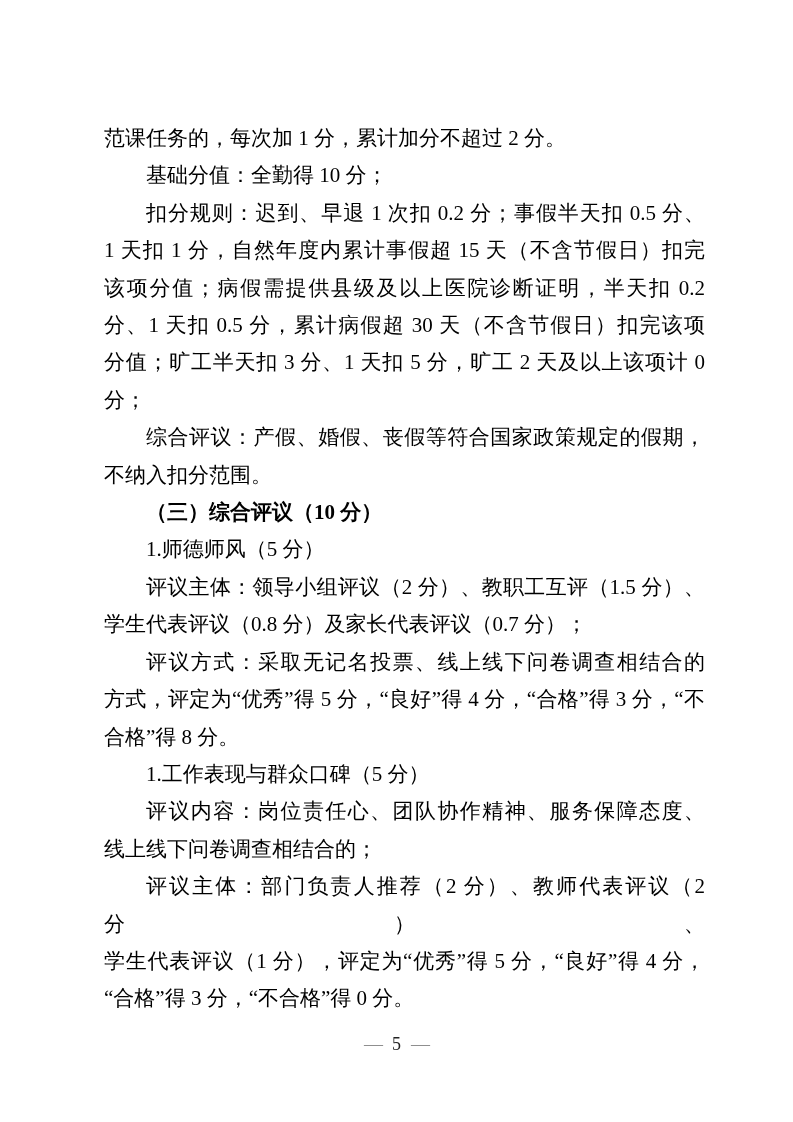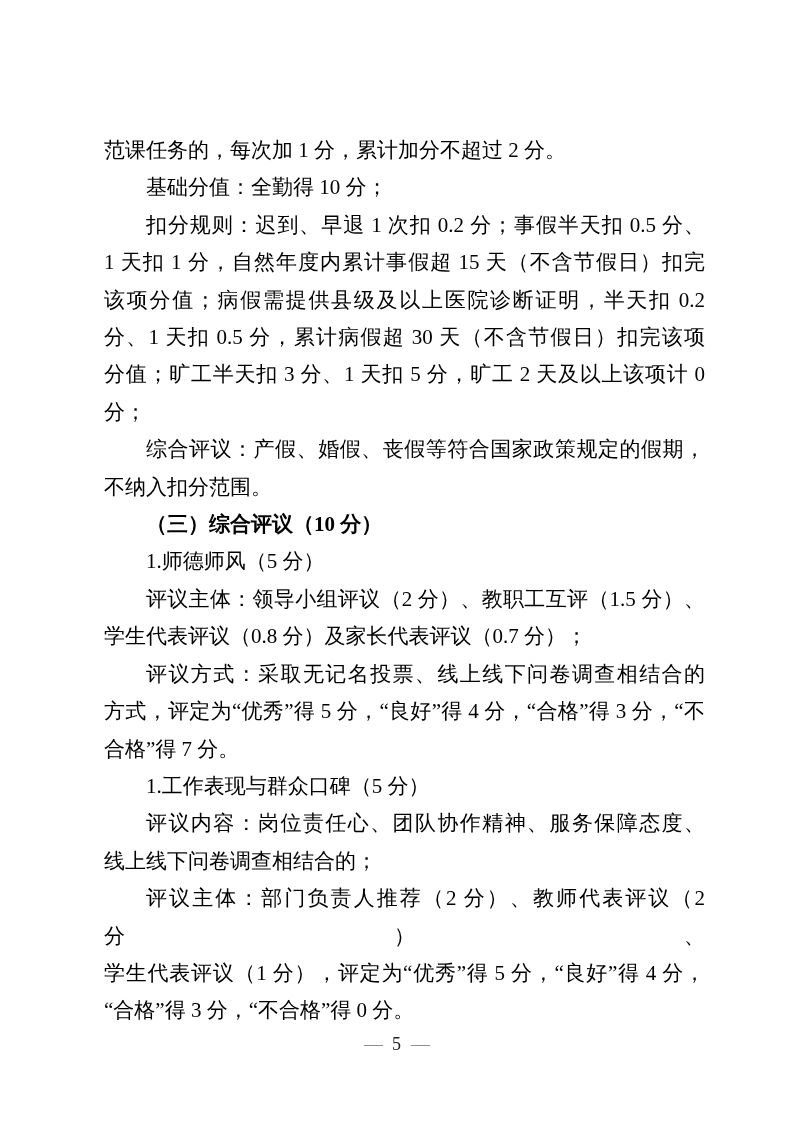--- a/index.html
+++ b/index.html
@@ -18,21 +18,20 @@
     font-family:"Liberation Serif","DejaVu Serif",serif;
     color:var(--text);
   }
   .doc-body{
     position:absolute;
     left:104px;
     top:120px;
     width:601px;
     font-size:21px;
     line-height:37.4px;
-    margin-top:12px;
   }
   .ln{
     min-height:37.4px;
     text-align:left;
     white-space:normal;
   }
   .ind{ text-indent:2em; }
   .b{ font-weight:bold; }
   .j{
     text-align:justify;
@@ -71,21 +70,21 @@
     <div class="ln j">分值；旷工半天扣 3 分、1 天扣 5 分，旷工 2 天及以上该项计 0</div>
     <div class="ln">分；</div>
     <div class="ln ind j">综合评议：产假、婚假、丧假等符合国家政策规定的假期，</div>
     <div class="ln">不纳入扣分范围。</div>
     <div class="ln ind b">（三）综合评议（10 分）</div>
     <div class="ln ind">1.师德师风（5 分）</div>
     <div class="ln ind j">评议主体：领导小组评议（2 分）、教职工互评（1.5 分）、</div>
     <div class="ln">学生代表评议（0.8 分）及家长代表评议（0.7 分）；</div>
     <div class="ln ind j">评议方式：采取无记名投票、线上线下问卷调查相结合的</div>
     <div class="ln j">方式，评定为“优秀”得 5 分，“良好”得 4 分，“合格”得 3 分，“不</div>
-    <div class="ln">合格”得 7 分。</div>
+    <div class="ln">合格”得 8 分。</div>
     <div class="ln ind">1.工作表现与群众口碑（5 分）</div>
     <div class="ln ind j">评议内容：岗位责任心、团队协作精神、服务保障态度、</div>
     <div class="ln">线上线下问卷调查相结合的；</div>
     <div class="ln ind j">评议主体：部门负责人推荐（2 分）、教师代表评议（2 分）、</div>
     <div class="ln j">学生代表评议（1 分），评定为“优秀”得 5 分，“良好”得 4 分，</div>
     <div class="ln">“合格”得 3 分，“不合格”得 0 分。</div>
   </div>
 
   <div class="footer">
     <span class="dash">—</span><span class="num">5</span><span class="dash">—</span>

